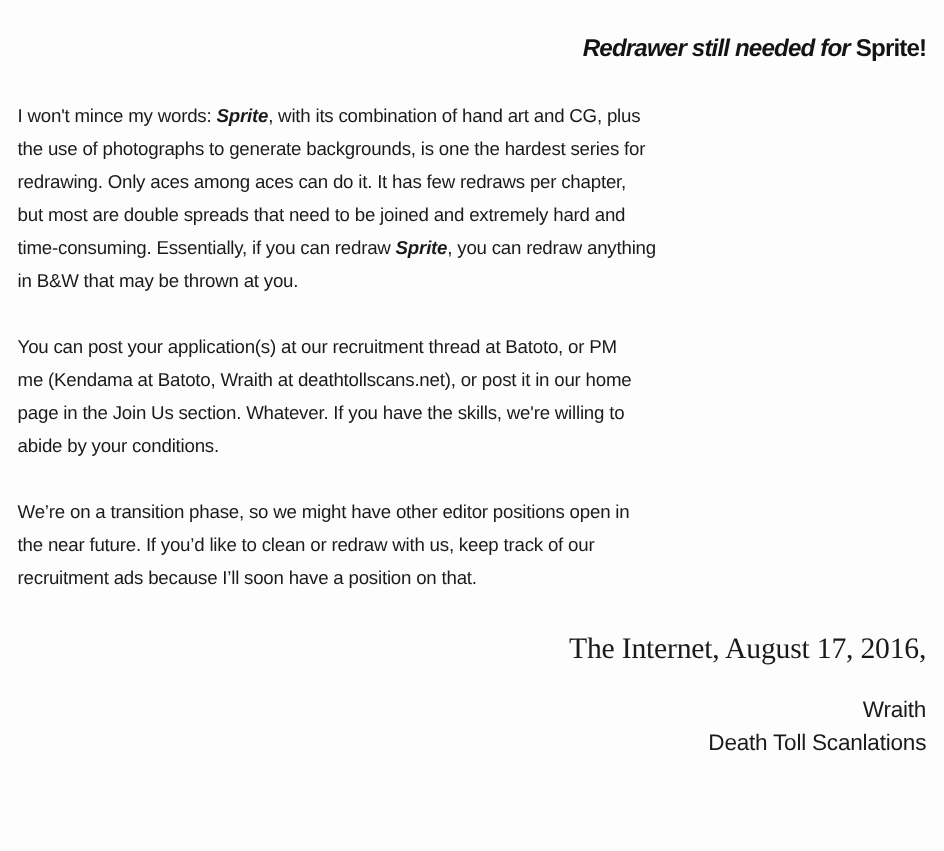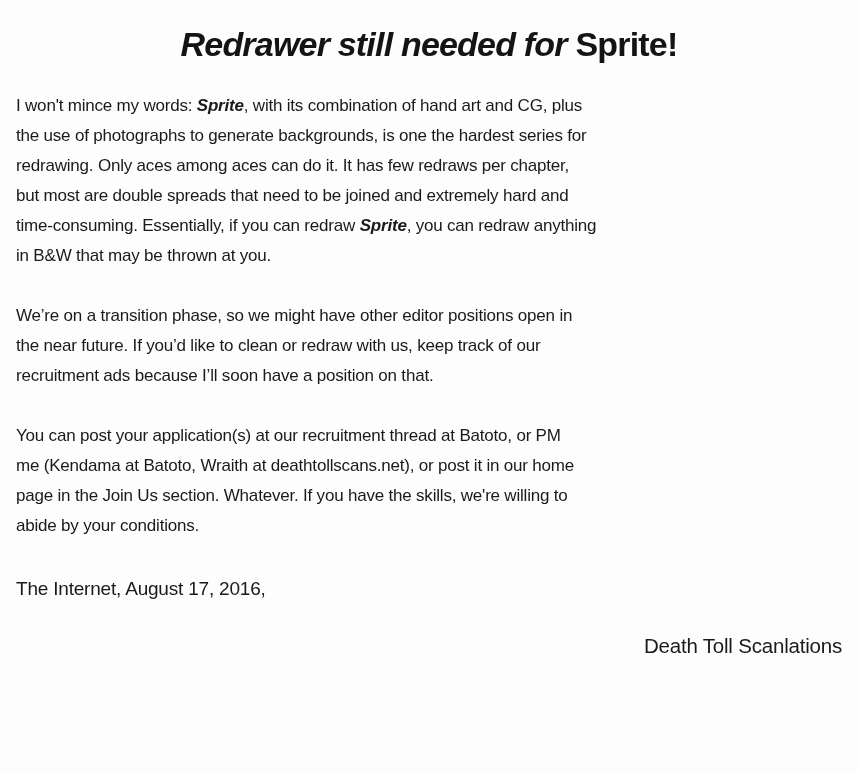--- a/index.html
+++ b/index.html
@@ -13,63 +13,66 @@
     height: 774px;
     box-sizing: border-box;
     padding: 18px 16px 0 16px;
     background: #fdfdfd;
     color: #1a1a1a;
     font-family: "Liberation Sans", sans-serif;
     overflow: hidden;
   }
   .title {
     margin: 6px 0 0 0;
-    text-align: center;
-    font-size: 34px;
+    text-align: right;
+    font-size: 22px;
     font-weight: bold;
     letter-spacing: -0.8px;
     line-height: 40px;
     color: #141414;
   }
   .title .t-italic { font-style: italic; }
   .title .t-upright { font-style: normal; }
   .body-text { margin: 0; }
   .para {
     margin: 30px 0 0 0;
     font-size: 17px;
     line-height: 30px;
     letter-spacing: -0.2px;
     color: #1a1a1a;
   }
   .para:first-child { margin-top: 27px; }
   .series-name { font-weight: bold; font-style: italic; }
   .dateline {
     margin-top: 33px;
-    font-size: 19px;
+    text-align: right;
+    font-size: 27px;
     line-height: 30px;
     letter-spacing: -0.2px;
+    font-family: Liberation Serif, serif;
   }
   .sig-block {
     margin-top: 27px;
     text-align: right;
     font-size: 20.5px;
     line-height: 30px;
     letter-spacing: -0.2px;
   }
 </style>
 </head>
 <body>
 
 <div class="page" style="background: rgb(253, 253, 253); color: rgb(26, 26, 26);">
   <h1 class="title"><span class="t-italic">Redrawer still needed for</span><span> </span><span class="t-upright">Sprite!</span></h1>
 
   <div class="body-text">
       <p class="para"><span>I won't mince my words: </span><strong class="series-name">Sprite</strong><span>, with its combination of hand art and CG, plus</span><br><span>the use of photographs to generate backgrounds, is one the hardest series for</span><br><span>redrawing. Only aces among aces can do it. It has few redraws per chapter,</span><br><span>but most are double spreads that need to be joined and extremely hard and</span><br><span>time-consuming. Essentially, if you can redraw </span><strong class="series-name">Sprite</strong><span>, you can redraw anything</span><br><span>in B&amp;W that may be thrown at you.</span></p>
+      <p class="para"><span>You can post your application(s) at our recruitment thread at Batoto, or PM</span><br><span>me (Kendama at Batoto, Wraith at deathtollscans.net), or post it in our home</span><br><span>page in the Join Us section. Whatever. If you have the skills, we're willing to</span><br><span>abide by your conditions.</span></p>
       <p class="para"><span>We’re on a transition phase, so we might have other editor positions open in</span><br><span>the near future. If you’d like to clean or redraw with us, keep track of our</span><br><span>recruitment ads because I’ll soon have a position on that.</span></p>
-      <p class="para"><span>You can post your application(s) at our recruitment thread at Batoto, or PM</span><br><span>me (Kendama at Batoto, Wraith at deathtollscans.net), or post it in our home</span><br><span>page in the Join Us section. Whatever. If you have the skills, we're willing to</span><br><span>abide by your conditions.</span></p>
     </div>
 
   <div class="dateline">The Internet, August 17, 2016,</div>
 
   <div class="sig-block">
+    <div>Wraith</div>
     <div>Death Toll Scanlations</div>
   </div>
 </div>
 
 </body></html>

